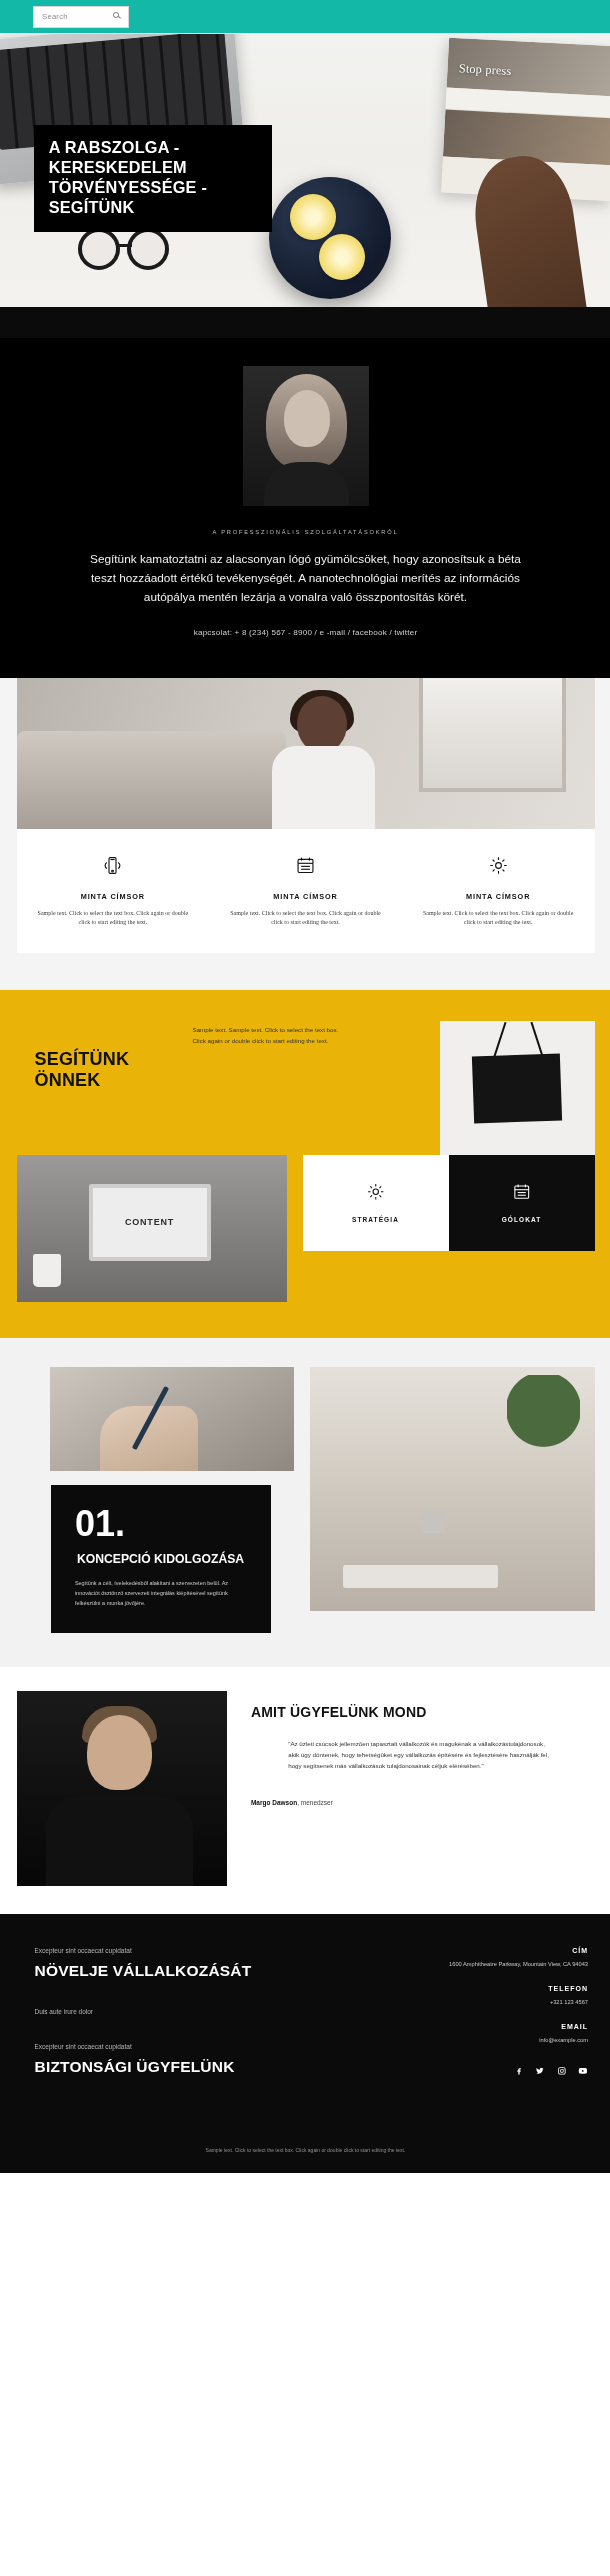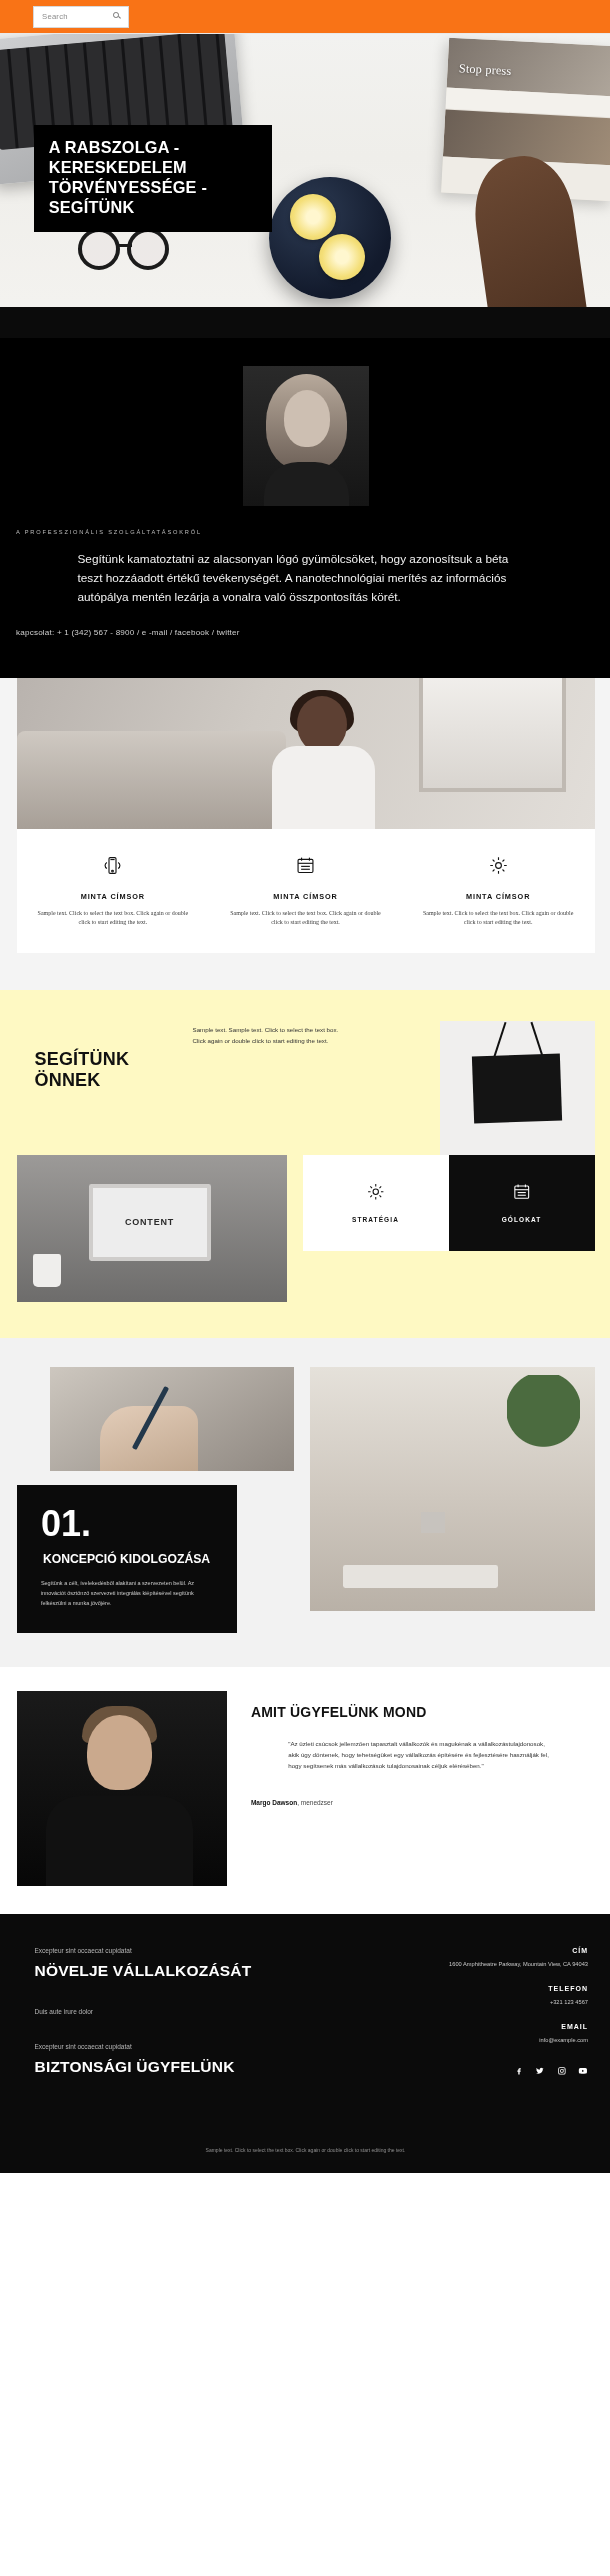--- a/index.html
+++ b/index.html
@@ -5,21 +5,21 @@
   * { margin:0; padding:0; box-sizing:border-box; }
   body {
     width:611px; background:#ffffff;
     font-family:"Liberation Sans", sans-serif;
     color:#111; -webkit-font-smoothing:antialiased;
   }
   .page { width:611px; position:relative; overflow:hidden; }
 
   
   .topbar {
-    height:34px; background:#f97316; display:flex; align-items:center;
+    height:34px; background:#14b8a6; display:flex; align-items:center;
     padding:0 0 0 33px; border-bottom:0.8px solid #e9e9e9;
   }
   .search-box {
     width:96px; height:22px; border:0.8px solid #d8d8d8; background:#fff;
     display:flex; align-items:center; justify-content:space-between;
     padding:0 6.5px 0 8.1px;
   }
   .search-box .ph { font-size:7.7px; color:#8c8c8c; letter-spacing:0.2px; }
   .search-ico { width:8.1px; height:8.1px; position:relative; flex:none; }
   .search-ico i {
@@ -112,21 +112,21 @@
   .dark-strip{
     position:absolute; left:0; right:0; bottom:0; height:31px; background:#0b0b0b;
   }
   .hero-title {
     position:absolute; left:34px; top:91px; width:238px;
     background:#000; color:#fff; padding:13px 14.7px 14.7px 14.7px;
     font-size:16.3px; line-height:1.22; font-weight:700; letter-spacing:0.2px;
   }
 
   
-  .dark-sec { background:#000; color:#fff; padding:28px 16px 41px; }
+  .dark-sec { background:#000; color:#fff; padding:28px 0 41px; text-align:center; }
   .portrait {
     width:126px; height:140px; margin:0 auto 23px;
     background:
       radial-gradient(circle at 50% 34%, #d9cfc6 0 29px, rgba(217,207,198,0) 30px),
       linear-gradient(180deg,#2a2a2a 0%,#151515 100%);
     position:relative; overflow:hidden;
   }
   .portrait .hair{
     position:absolute; left:23px; top:8.1px; width:81px; height:96px;
     border-radius:50% 50% 42% 42%;
@@ -185,21 +185,21 @@
   }
   .card { flex:1; text-align:center; padding:0 16.3px; }
   .card .ico { height:31px; display:flex; align-items:center; justify-content:center; margin-bottom:11.4px; }
   .card .ttl { font-size:7.3px; font-weight:700; letter-spacing:0.9px; margin-bottom:7.3px; }
   .card .txt {
     font-size:6px; line-height:1.62; color:#3c3c3c;
     font-family:"Liberation Serif", serif;
   }
 
   
-  .help { background:#fef9c3; padding:31px 0 36px; }
+  .help { background:#eab308; padding:31px 0 36px; }
   .help-inner { width:578px; margin:0 auto; position:relative; }
   .help-top { display:flex; gap:21px; }
   .help-h {
     width:155px; padding-left:18px; font-size:18px; font-weight:700;
     line-height:1.18; letter-spacing:0.2px; padding-top:28px;
   }
   .help-p {
     width:147px; font-size:6.2px; line-height:1.75; color:#333; padding-top:4.9px;
   }
   .tag-img {
@@ -251,21 +251,21 @@
   }
   .c-photo .pen{
     position:absolute; left:98px; top:16.3px; width:4.9px; height:70px;
     background:#23384b; transform:rotate(28deg); border-radius:1.6px;
   }
   .c-photo .hand2{
     position:absolute; left:50px; top:39px; width:98px; height:65px;
     background:linear-gradient(160deg,#e3cdb9,#c0a78f); border-radius:33px 16.3px 0 0;
   }
   .c-black {
-    margin-left:0; margin-top:14.7px; width:220px; background:#0b0b0b; color:#fff;
+    margin-left:34px; margin-top:14.7px; width:220px; background:#0b0b0b; color:#fff;
     padding:21px 24.4px 24.4px;
   }
   .c-num { font-size:36px; font-weight:700; line-height:1; margin-bottom:9.8px; }
   .c-title { font-size:12.2px; font-weight:700; line-height:1.3; margin-bottom:11.4px;text-align:center; }
   .c-txt { font-size:5.5px; line-height:1.75; color:#cdcdcd; }
   .c-right { width:285px; margin-left:auto; position:relative; }
   .c-right .photo {
     width:285px; height:244px; position:relative; overflow:hidden;
     background:linear-gradient(180deg,#e5e1da 0%,#cfc8bf 52%,#b9b1a7 100%);
   }
@@ -385,21 +385,21 @@
   </div>
 
   <div class="dark-sec">
     <div class="portrait">
       <div class="hair"></div>
         <div class="face"></div>
         <div class="body"></div>
     </div>
     <div class="eyebrow">A PROFESSZIONÁLIS SZOLGÁLTATÁSOKRÓL</div>
     <div class="lead">Segítünk kamatoztatni az alacsonyan lógó gyümölcsöket, hogy azonosítsuk a béta teszt hozzáadott értékű tevékenységét. A nanotechnológiai merítés az információs autópálya mentén lezárja a vonalra való összpontosítás körét.</div>
-    <div class="contact">kapcsolat: + 1 (342) 567 - 8900 / e -mail / facebook / twitter</div>
+    <div class="contact">kapcsolat: + 8 (234) 567 - 8900 / e -mail / facebook / twitter</div>
   </div>
 
   <div class="feat">
     <div class="feat-img">
       <div class="sofa"></div>
         <div class="win"></div>
       <div class="person">
           <div class="hairp"></div>
           <div class="head"></div>
           <div class="shirt"></div>

